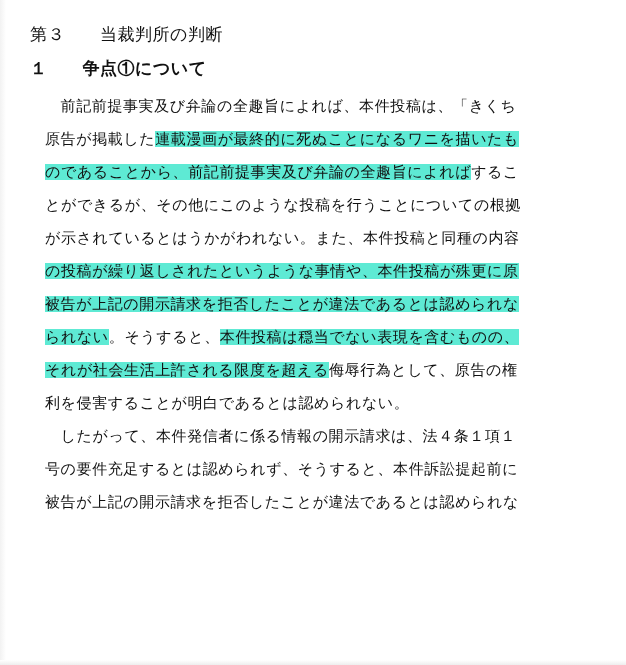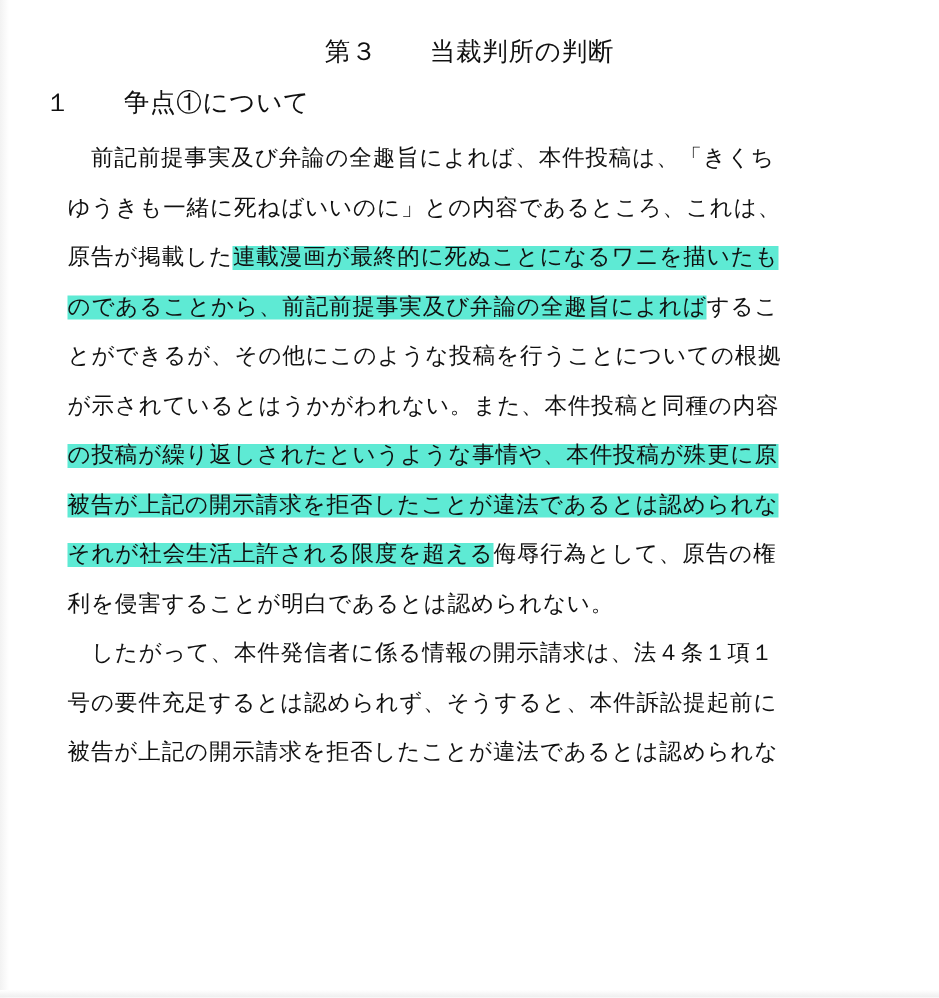--- a/index.html
+++ b/index.html
@@ -21,28 +21,28 @@
     background: #ffffff;
     box-sizing: border-box;
     padding: 20px 30px 0 30px;
   }
   .heading {
     font-size: 17px;
     line-height: 30px;
     letter-spacing: 0.5px;
     margin: 0 0 4px 0;
     white-space: pre;
-    text-align: center;
   }
   .subheading {
     font-size: 17px;
     line-height: 30px;
     letter-spacing: 0.5px;
     margin: 0 0 6px 0;
     white-space: pre;
+    font-weight: bold;
   }
   .body-block {
     font-size: 15px;
     line-height: 33px;
     letter-spacing: 0.6px;
     text-align: justify;
     text-justify: inter-character;
   }
   .para {
     margin: 0;
@@ -81,27 +81,27 @@
 
 <div class="page">
   <div class="edge-left"></div>
 
   <div class="heading">第３　　当裁判所の判断</div>
   <div class="subheading">１　　争点①について</div>
 
   <div class="body-block">
     <p class="para" id="para-1">
         <span class="line"><span>　前記前提事実及び弁論の全趣旨によれば、本件投稿は、「きくち</span></span>
-        <span class="line"><span>ゆうきも一緒に死ねばいいのに」との内容であるところ、これは、</span></span>
         <span class="line"><span>原告が掲載した</span><span class="hl">連載漫画が最終的に死ぬことになるワニを描いたも</span></span>
         <span class="line"><span class="hl">のであることから、前記前提事実及び弁論の全趣旨によれば</span><span>するこ</span></span>
         <span class="line"><span>とができるが、その他にこのような投稿を行うことについての根拠</span></span>
         <span class="line"><span>が示されているとはうかがわれない。また、本件投稿と同種の内容</span></span>
         <span class="line"><span class="hl">の投稿が繰り返しされたというような事情や、本件投稿が殊更に原</span></span>
         <span class="line"><span class="hl">被告が上記の開示請求を拒否したことが違法であるとは認められな</span></span>
+        <span class="line"><span class="hl">られない</span><span>。そうすると、</span><span class="hl">本件投稿は穏当でない表現を含むものの、</span></span>
         <span class="line"><span class="hl">それが社会生活上許される限度を超える</span><span>侮辱行為として、原告の権</span></span>
         <span class="line"><span>利を侵害することが明白であるとは認められない。</span></span>
       </p>
     <p class="para" id="para-2">
         <span class="line"><span>　したがって、本件発信者に係る情報の開示請求は、法４条１項１</span></span>
         <span class="line"><span>号の要件充足するとは認められず、そうすると、本件訴訟提起前に</span></span>
         <span class="line"><span>被告が上記の開示請求を拒否したことが違法であるとは認められな</span></span>
       </p>
   </div>
 

